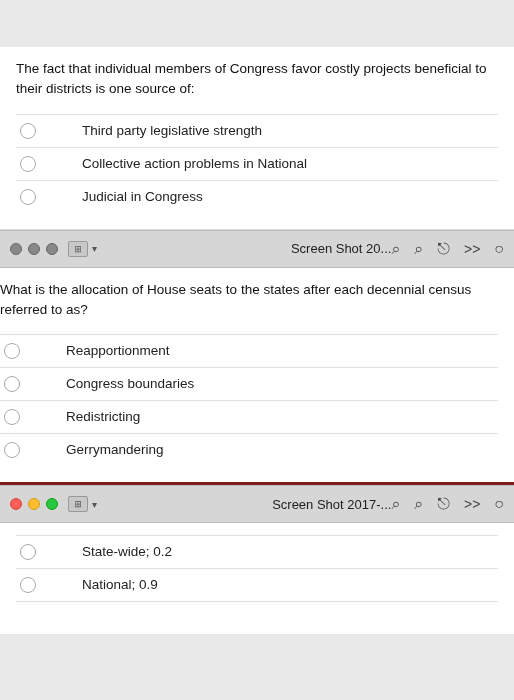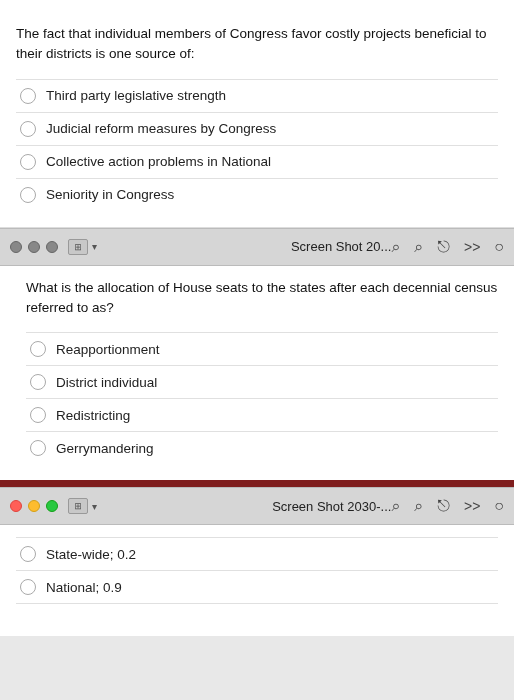--- a/index.html
+++ b/index.html
@@ -16,37 +16,38 @@
     }
 
     .panel {
       background: #ffffff;
       margin-bottom: 0;
     }
 
     
     .top-panel {
       background: #ffffff;
-      padding: 24px 16px 16px 16px;
+      padding: 12px 16px 16px 16px;
       border-bottom: 1px solid #ddd;
+      margin-top: 47px;
     }
 
     .question-text {
       font-size: 13.5px;
       line-height: 1.5;
       color: #111;
       margin-bottom: 14px;
     }
 
     .option-item {
       display: flex;
-      align-items: center;
       padding: 8px 4px;
       border-top: 1px solid #e0e0e0;
       cursor: pointer;
+      gap: 36px;
     }
 
     .option-item:first-of-type {
       border-top: 1px solid #e0e0e0;
     }
 
     .radio-circle {
       width: 16px;
       height: 16px;
       border-radius: 50%;
@@ -129,22 +130,22 @@
     }
 
     .toolbar-double-chevron {
       font-size: 14px;
       color: #444;
     }
 
     
     .middle-panel {
       background: #ffffff;
-      padding: 12px 16px 16px 26px;
-      border-bottom: 7px solid #7f1d1d;
+      padding: 12px 16px 16px 0;
+      border-bottom: 3px solid #7f1d1d;
     }
 
     
     .browser-toolbar-2 {
       background: #d6d6d6;
       height: 38px;
       display: flex;
       align-items: center;
       padding: 0 10px;
       border-top: 1px solid #bbb;
@@ -164,29 +165,25 @@
 
 <div class="panel top-panel">
   <p class="question-text">The fact that individual members of Congress favor costly projects beneficial to their districts is one source of:</p>
 
   <div class="option-item">
     <div class="radio-circle"></div>
     <span class="option-label">Third party legislative strength</span>
   </div>
   <div class="option-item">
     <div class="radio-circle"></div>
-    <span class="option-label">Judicial reform measures by Congress</span>
-  </div>
-  <div class="option-item">
-    <div class="radio-circle"></div>
     <span class="option-label">Collective action problems in National</span>
   </div>
   <div class="option-item">
     <div class="radio-circle"></div>
-    <span class="option-label">Seniority in Congress</span>
+    <span class="option-label">Judicial in Congress</span>
   </div>
 </div>
 
 <div class="browser-toolbar">
   <div class="traffic-lights">
     <div class="traffic-light tl-gray"></div>
     <div class="traffic-light tl-gray"></div>
     <div class="traffic-light tl-gray"></div>
   </div>
   <div class="toolbar-icon">
@@ -205,21 +202,21 @@
 
 <div class="panel middle-panel">
   <p class="question-text">What is the allocation of House seats to the states after each decennial census referred to as?</p>
 
   <div class="option-item">
     <div class="radio-circle"></div>
     <span class="option-label">Reapportionment</span>
   </div>
   <div class="option-item">
     <div class="radio-circle"></div>
-    <span class="option-label">District individual</span>
+    <span class="option-label">Congress boundaries</span>
   </div>
   <div class="option-item">
     <div class="radio-circle"></div>
     <span class="option-label">Redistricting</span>
   </div>
   <div class="option-item">
     <div class="radio-circle"></div>
     <span class="option-label">Gerrymandering</span>
   </div>
 </div>
@@ -227,21 +224,21 @@
 <div class="browser-toolbar-2 browser-toolbar">
   <div class="traffic-lights">
     <div class="traffic-light tl-red"></div>
     <div class="traffic-light tl-yellow"></div>
     <div class="traffic-light tl-green"></div>
   </div>
   <div class="toolbar-icon">
     <span style="font-size:9px; color:#555;">⊞</span>
   </div>
   <span class="toolbar-chevron">▾</span>
-  <span class="toolbar-title">Screen Shot 2030-...</span>
+  <span class="toolbar-title">Screen Shot 2017-...</span>
   <div class="toolbar-actions">
     <span class="toolbar-action-icon">⌕</span>
     <span class="toolbar-action-icon">⌕</span>
     <span class="toolbar-action-icon">⎋</span>
     <span class="toolbar-double-chevron">&gt;&gt;</span>
     <span class="toolbar-action-icon">○</span>
   </div>
 </div>
 
 <div class="panel bottom-panel">

